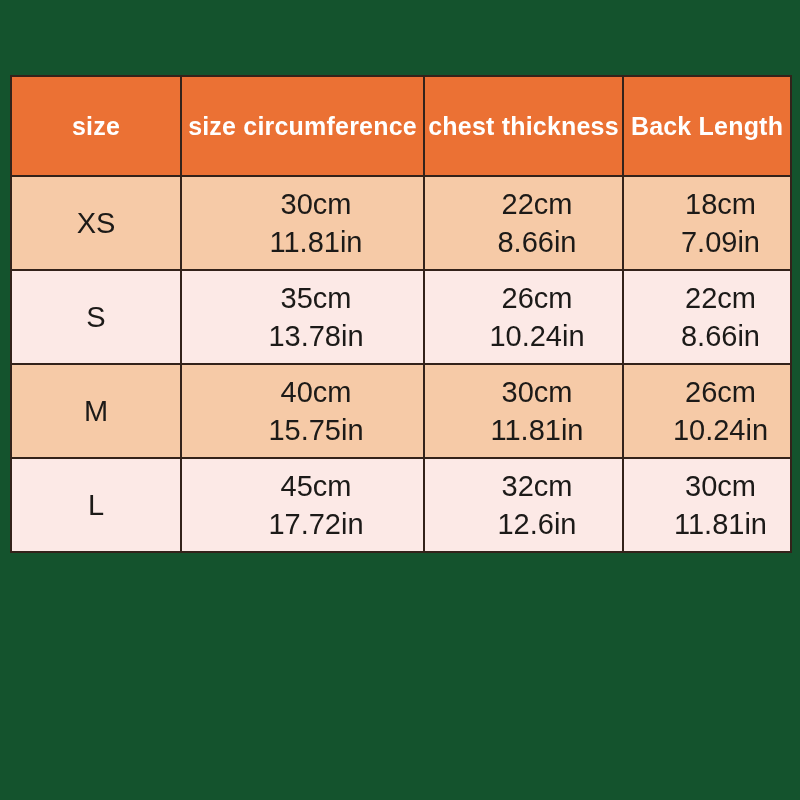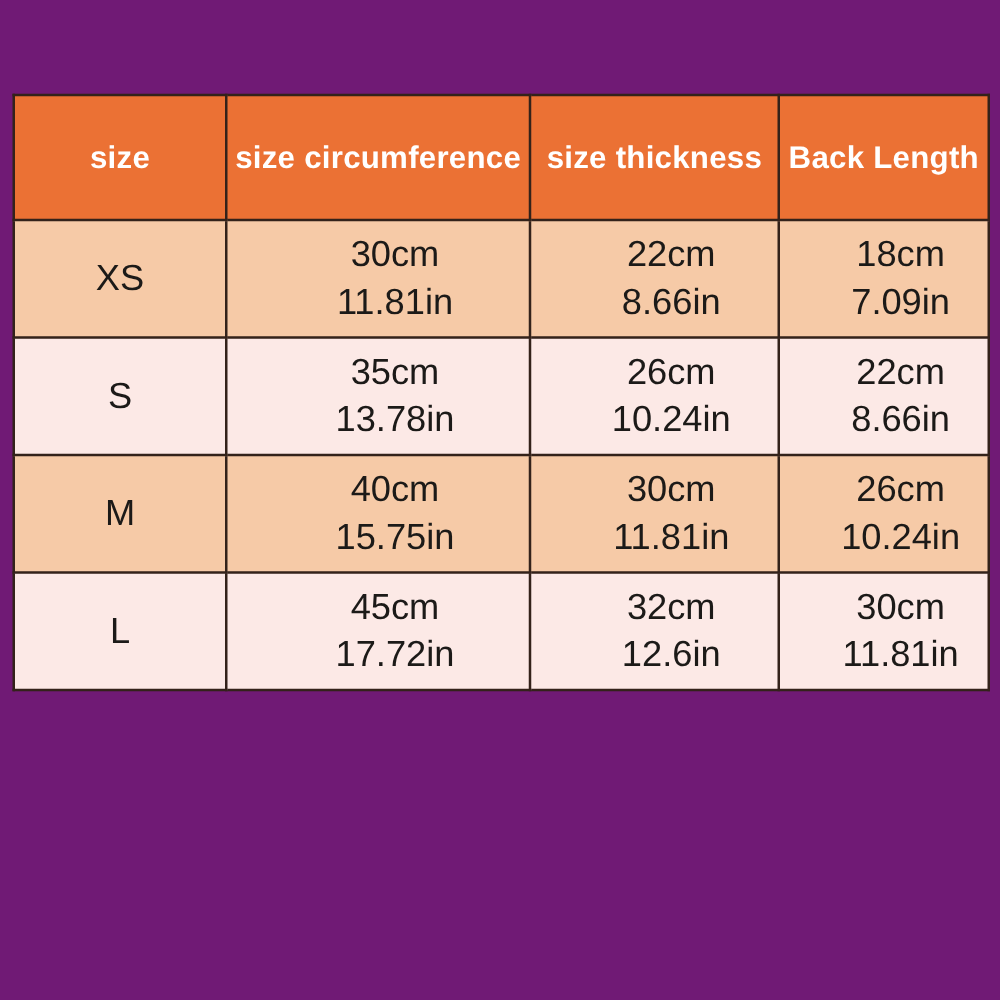--- a/index.html
+++ b/index.html
@@ -9,21 +9,21 @@
   body {
     width: 800px;
     height: 800px;
     background: #FFFEFB;
     font-family: "Liberation Sans", "DejaVu Sans", sans-serif;
   }
   .page {
     position: relative;
     width: 800px;
     height: 800px;
-    background: #701a75;
+    background: #14532d;
     overflow: hidden;
   }
   table.size-chart {
     position: absolute;
     left: 10px;
     top: 75px;
     width: 780px;
     border-collapse: collapse;
     table-layout: fixed;
   }
@@ -63,21 +63,21 @@
     <colgroup>
       <col style="width:170px">
       <col style="width:243px">
       <col style="width:199px">
       <col style="width:168px">
     </colgroup>
     <tbody>
       <tr class="header-row">
         <th>size</th>
         <th>size circumference</th>
-        <th>size thickness</th>
+        <th>chest thickness</th>
         <th>Back Length</th>
       </tr>
 
       <tr class="data-row peach">
         <td>XS</td>
         <td class="two-line">
           <div>30cm</div>
           <div>11.81in</div>
         </td>
         <td class="two-line">

